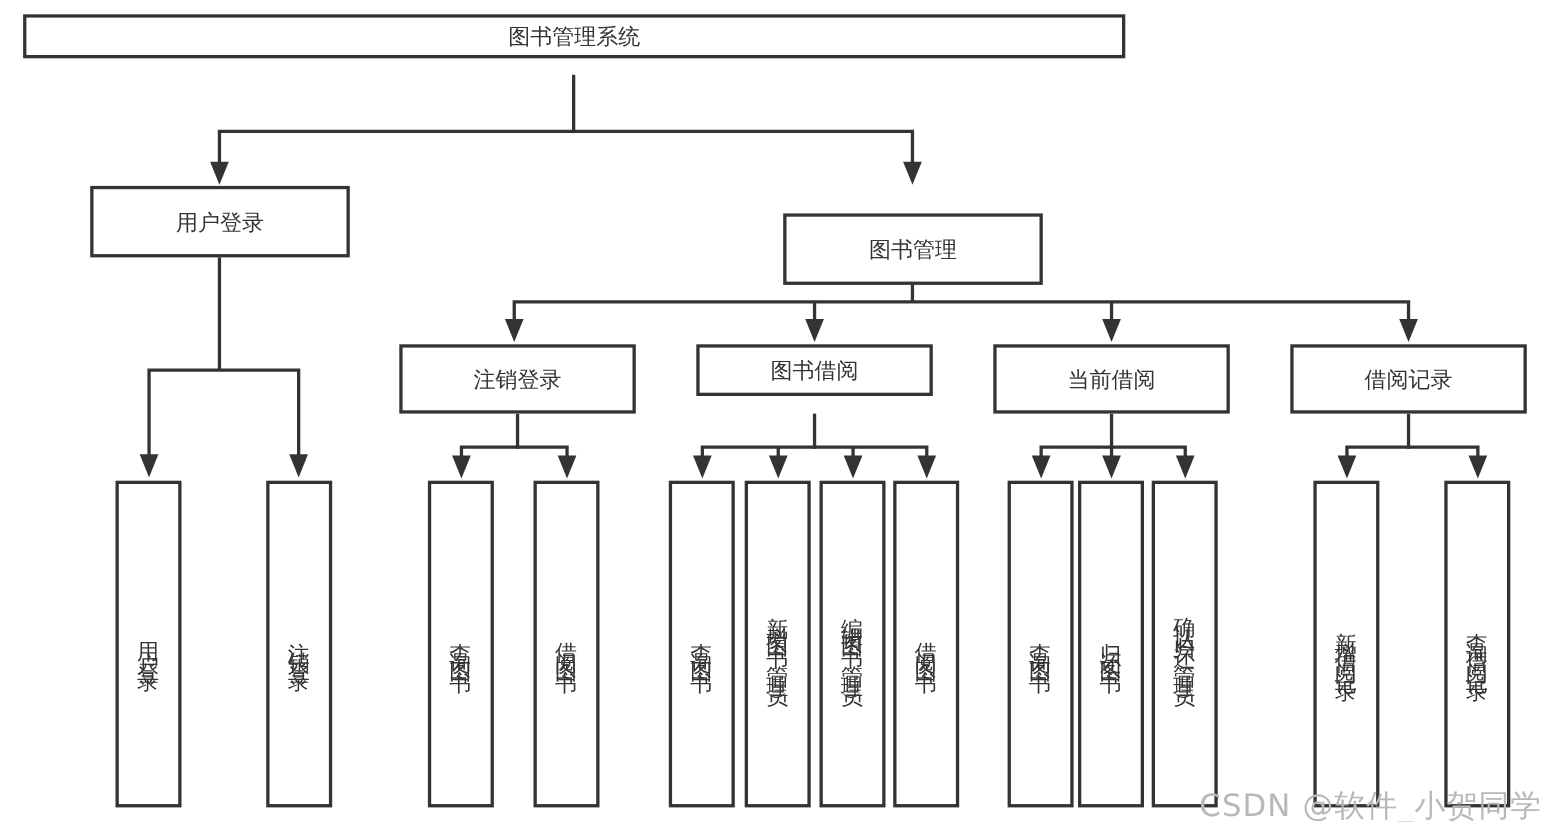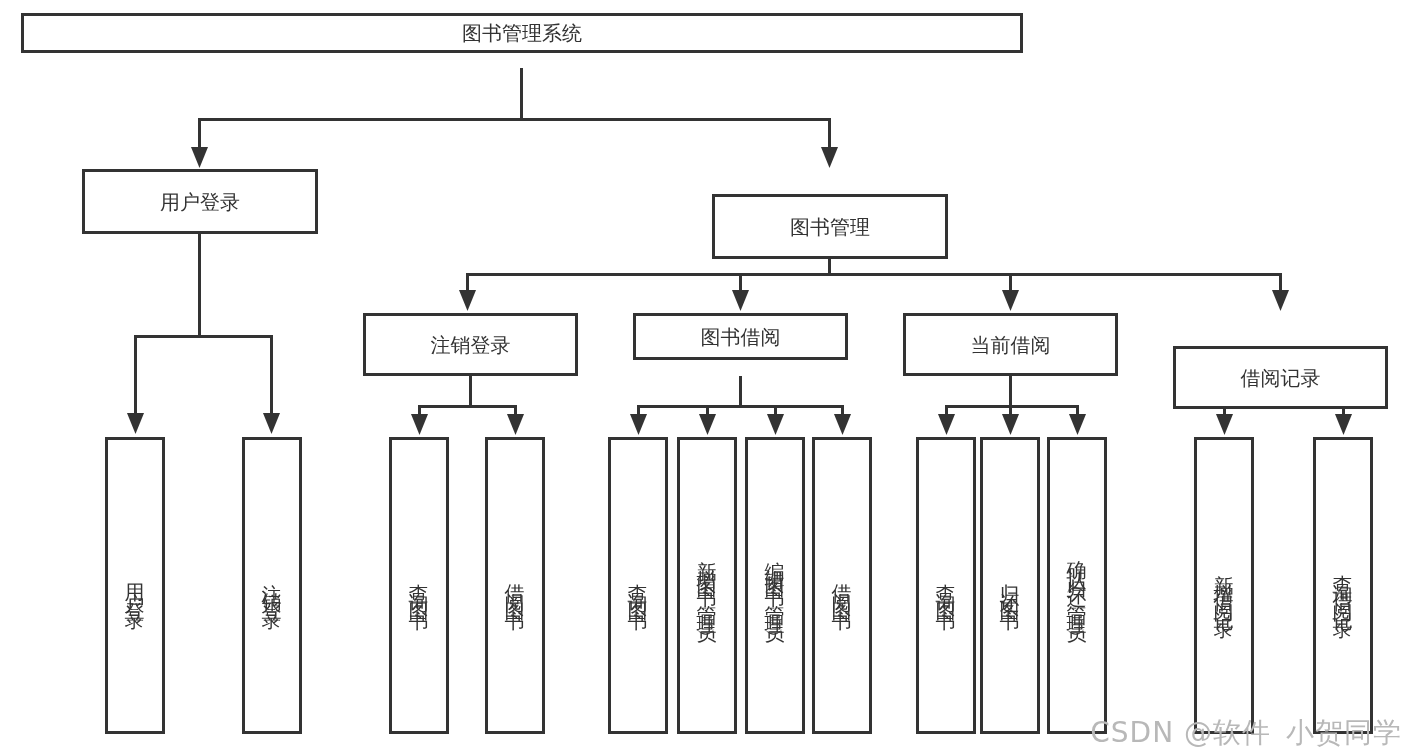--- a/index.html
+++ b/index.html
@@ -121,21 +121,21 @@
 
   <div class="box" style="left:363px;top:313px;width:215px;height:63px;">
     <span>注销登录</span>
   </div>
   <div class="box" style="left:633px;top:313px;width:215px;height:47px;">
     <span>图书借阅</span>
   </div>
   <div class="box" style="left:903px;top:313px;width:215px;height:63px;">
     <span>当前借阅</span>
   </div>
-  <div class="box" style="left:1173px;top:313px;width:215px;height:63px;margin-top:33px;">
+  <div class="box" style="left:1173px;top:313px;width:215px;height:63px;">
     <span>借阅记录</span>
   </div>
 
   <div class="box leaf" style="left:105px;top:437px;width:60px;height:297px;">
     <span>用户登录</span>
   </div>
   <div class="box leaf" style="left:242px;top:437px;width:60px;height:297px;">
     <span>注销登录</span>
   </div>
 

